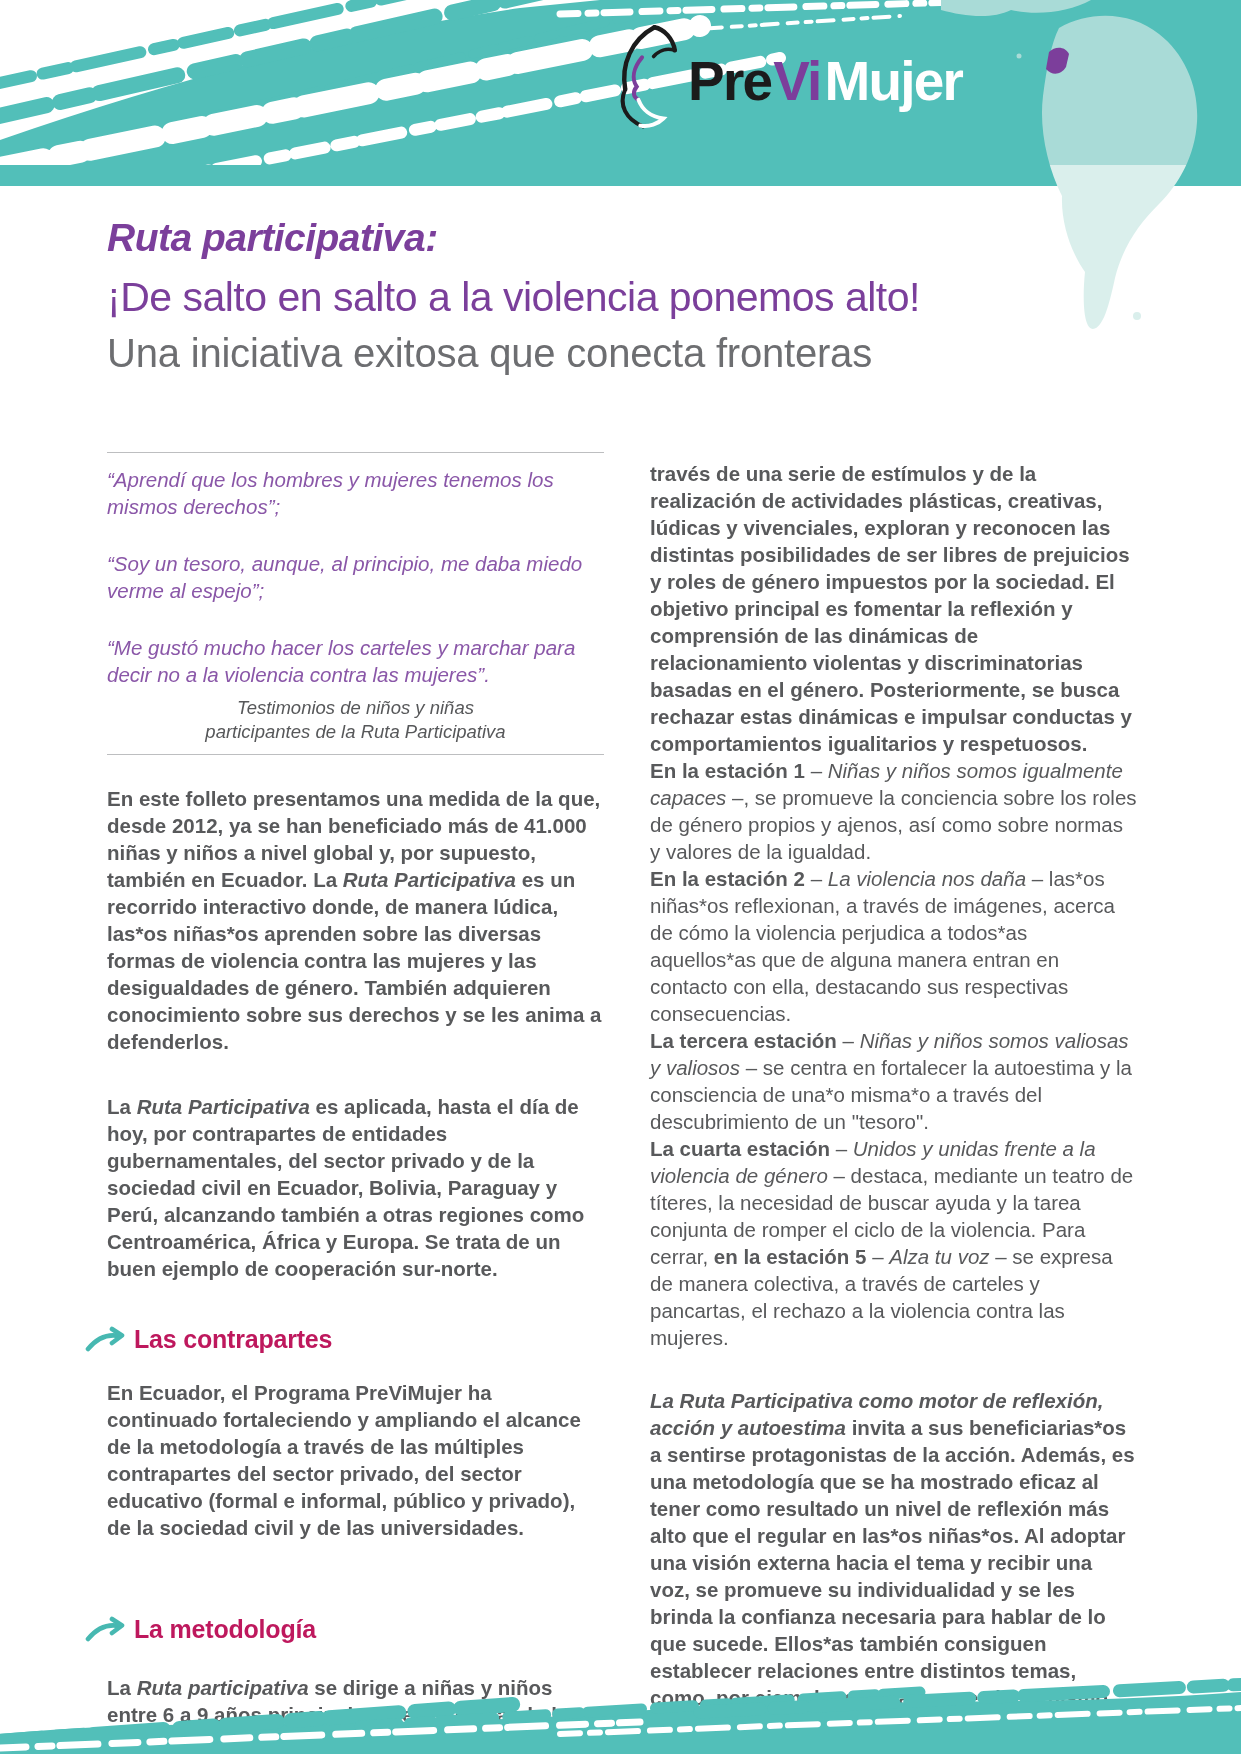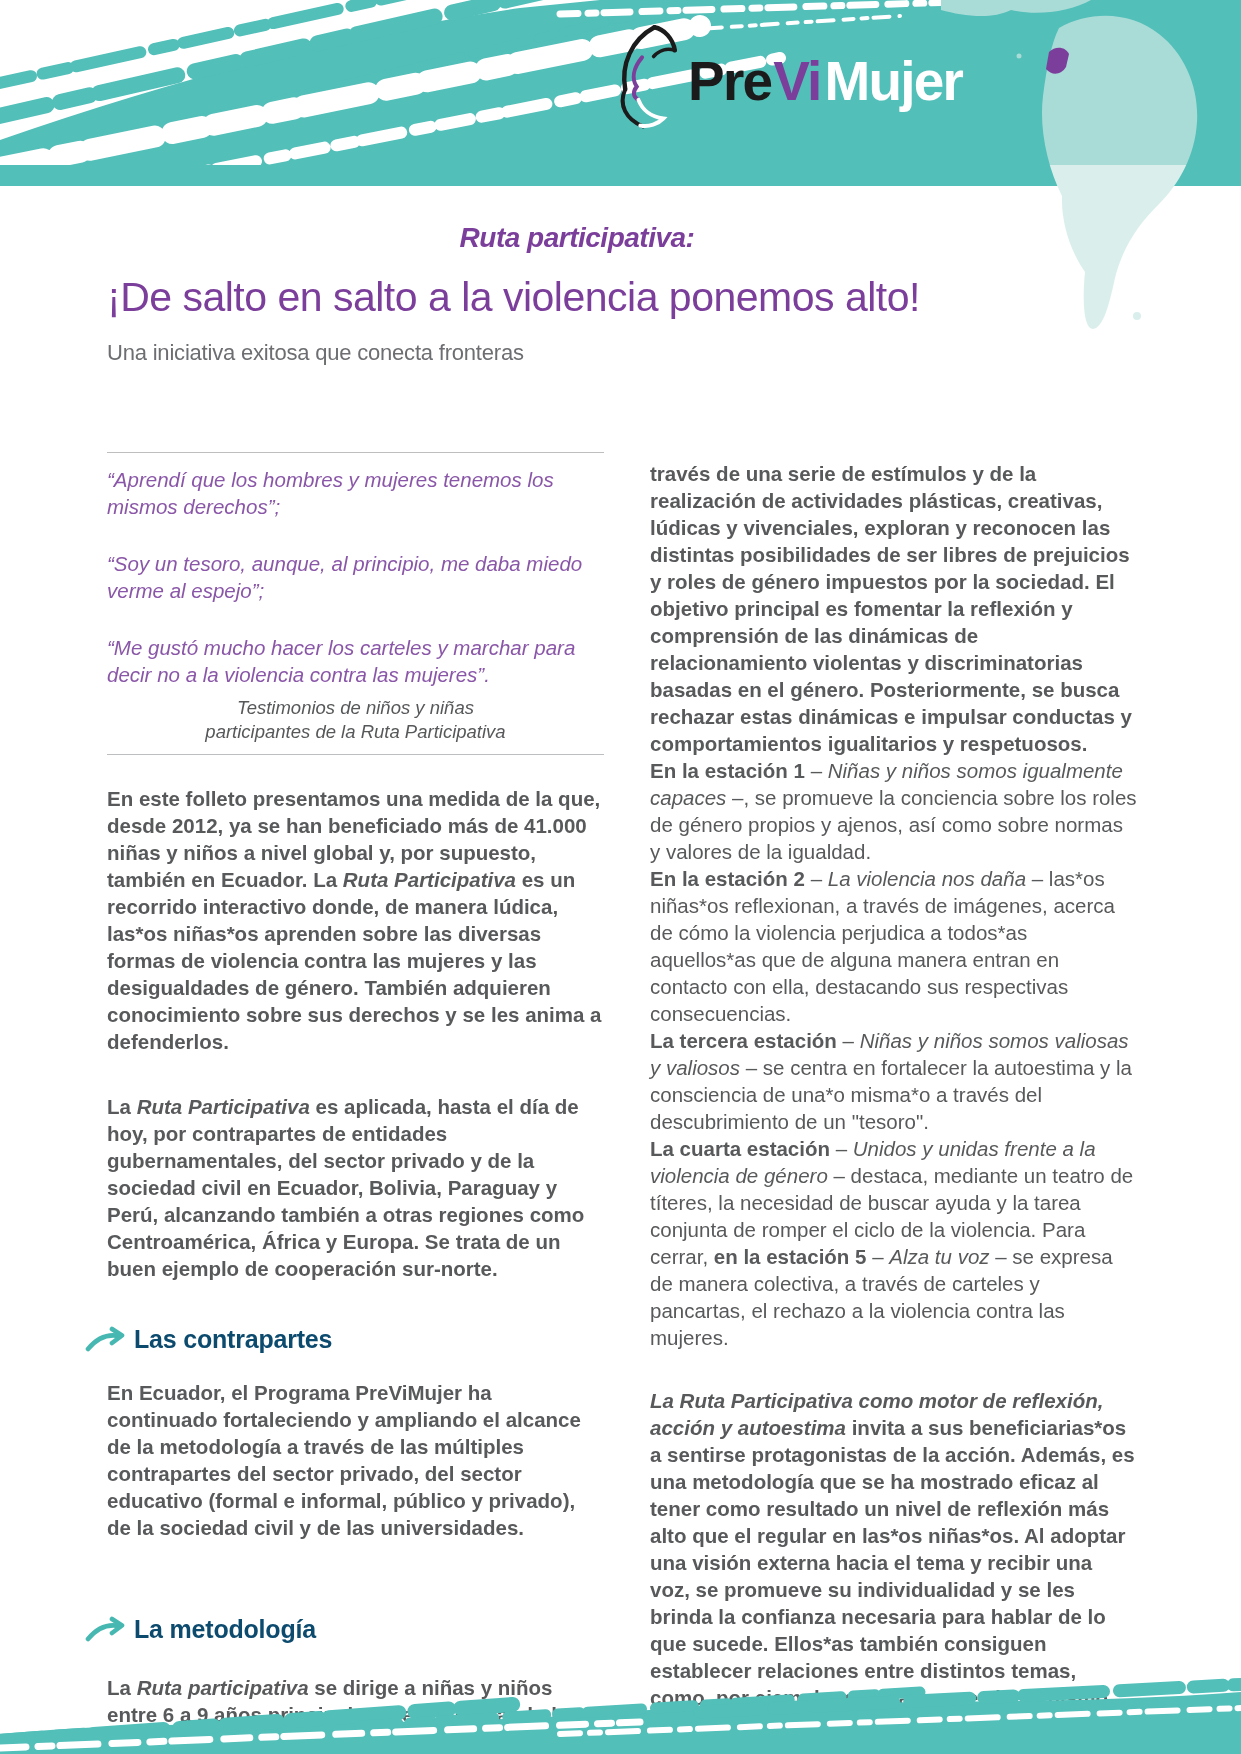--- a/index.html
+++ b/index.html
@@ -8,38 +8,38 @@
     background:#ffffff;overflow:hidden;
     font-family:"Liberation Sans",sans-serif;color:#58595B;
   }
   
   .header-band{position:absolute;left:0;top:0;width:1241px;height:186px;background:#52BFB9;padding-left:48px;}
   .header-brush{position:absolute;left:0;top:0;}
   .map-svg{position:absolute;top:0;right:0;}
   .logo{position:absolute;left:596px;top:18px;width:372px;height:116px;}
   
   .titleblock{position:absolute;left:107px;top:210px;width:940px;}
-  .t1{font-size:28px;line-height:56px;font-weight:bold;font-style:italic;color:#7B3F9B;letter-spacing:-0.5px;text-align:center;}
+  .t1{font-size:39px;line-height:56px;font-weight:bold;font-style:italic;color:#7B3F9B;letter-spacing:-0.5px;}
   .t2{font-size:41px;line-height:62px;font-weight:normal;color:#7B3F9B;letter-spacing:-0.5px;}
-  .t3{font-size:22px;line-height:50px;color:#6D6E71;letter-spacing:-0.2px;}
+  .t3{font-size:40px;line-height:50px;color:#6D6E71;letter-spacing:-0.2px;}
   
   .col{position:absolute;font-size:20.5px;line-height:27px;}
   .col-left{left:107px;top:452px;width:497px;}
   .col-right{left:650px;top:460px;width:487px;}
   .rule{border:none;border-top:1px solid #BDBEC0;margin:0;height:0;}
   .quote{color:#8A57A8;font-style:italic;margin:13px 0 0 0;}
   .quote + .quote{margin-top:30px;}
   .attribution{font-style:italic;color:#57585A;text-align:center;font-size:18.5px;line-height:24px;margin-top:8px;}
   .rule2{margin-top:10px;}
   .p{margin:0;font-weight:bold;}
   .mt30{margin-top:30px;} .mt38{margin-top:38px;} .mt16{margin-top:16px;} .mt36{margin-top:36px;} .mt25{margin-top:25px;}
   .b{font-weight:bold;} .i{font-style:italic;}
   .section-h{display:flex;align-items:center;margin:42px 0 0 -22px;}
   .section-h .arrow{flex:0 0 auto;margin-right:7px;}
-  .section-h .txt{color:#0c4a6e;font-weight:bold;font-size:25px;line-height:30px;letter-spacing:-0.2px;}
+  .section-h .txt{color:#be185d;font-weight:bold;font-size:25px;line-height:30px;letter-spacing:-0.2px;}
   .station{margin:0;}
   
   .footer-brush{position:absolute;left:0;bottom:0;}
 </style>
 </head>
 <body>
 
 <div class="page">
 
   <div class="header-band">

